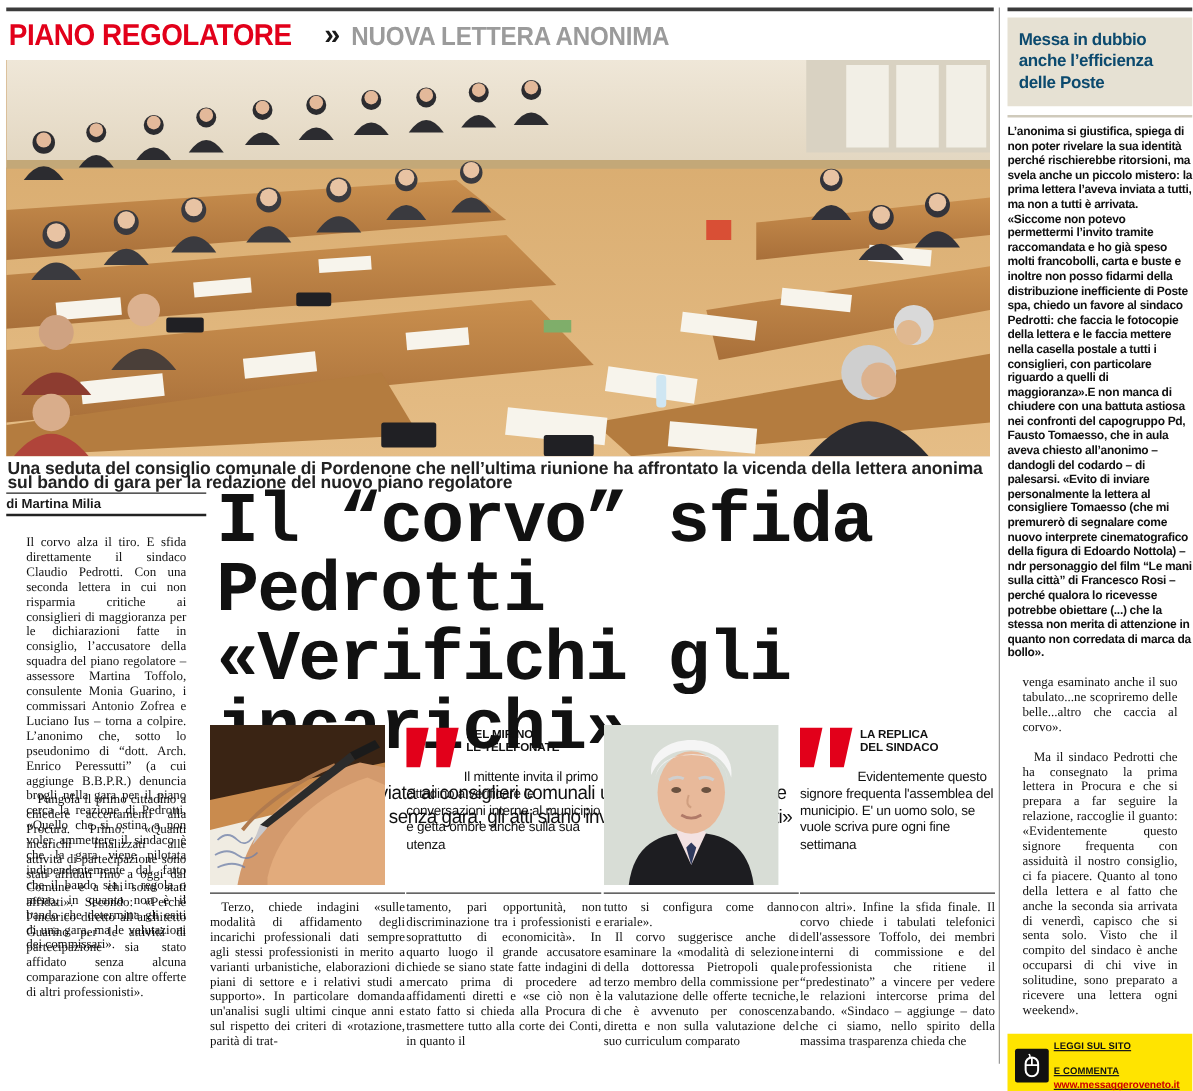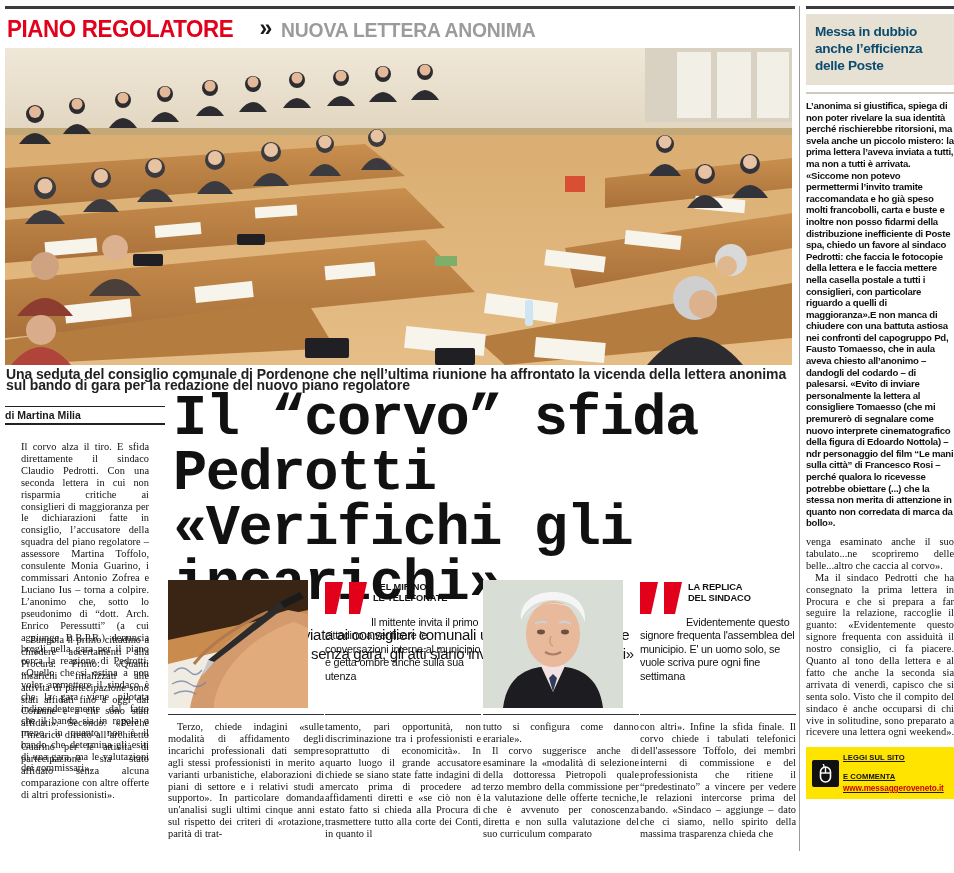--- a/index.html
+++ b/index.html
@@ -35,21 +35,21 @@
   .hero{position:relative;width:787px;height:317px;overflow:hidden;background:#b98a50;}
   .hero svg{display:block;width:100%;height:100%;}
 
   .caption{
     font-size:14px;line-height:11px;font-weight:bold;color:#222;
     padding:4px 0 3px 1px;letter-spacing:-0.1px;
   }
 
   
   .headzone{position:relative;height:190px;}
-  .byline-col{position:absolute;left:0;top:12px;width:160px;}
+  .byline-col{position:absolute;left:0;top:0;width:160px;}
   .byline{
     border-top:1px solid #222;border-bottom:2px solid #222;
     font-weight:bold;font-size:10.5px;padding:2px 0 2px 0;margin-bottom:4px;
   }
   .bodycol{
     font-family:"Liberation Serif", serif;
     font-size:10.4px;line-height:11.9px;text-align:justify;
     color:#111;hyphens:auto;
   }
   .bodycol p{margin:16px;text-indent:9px;}
@@ -126,21 +126,21 @@
   .side-lead{
     font-family:"Liberation Sans", sans-serif;
     font-weight:bold;font-size:9.6px;line-height:11.6px;
     color:#111;letter-spacing:-0.25px;text-align:left;
   }
   .side-body{
     margin-top:7px;
     font-family:"Liberation Serif", serif;
     font-size:10.4px;line-height:11.9px;text-align:justify;color:#111;
   }
-  .side-body p{margin:0;text-indent:9px;}
+  .side-body p{margin:12px;text-indent:9px;}
   .side-body p.noind{text-indent:0;}
 
   .promo{
     margin-top:9px;background:#ffe400;height:52px;
     display:flex;align-items:center;gap:4px;padding:0 6px;text-decoration:underline;
   }
   .promo-ico{width:27px;height:27px;background:#111;flex:0 0 auto;
     display:flex;align-items:center;justify-content:center;border-radius:2px;}
   .promo-txt{line-height:1;}
   .promo-l1{font-weight:bold;font-size:7.6px;color:#111;letter-spacing:0.1px;display:block;}

